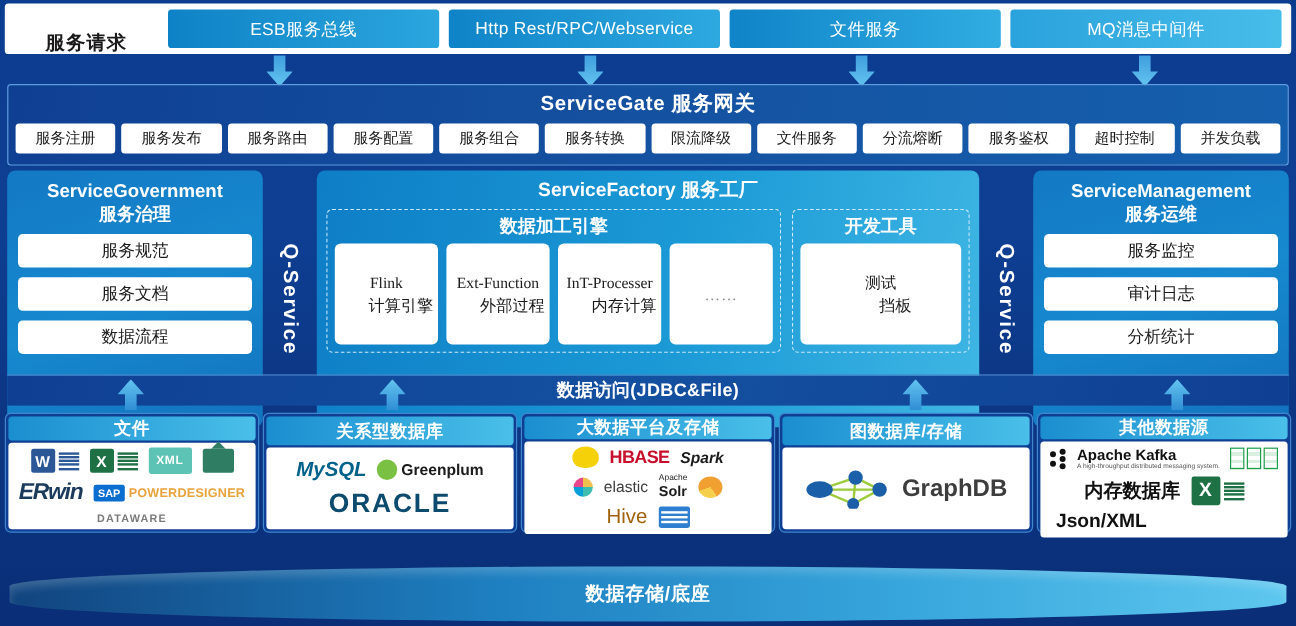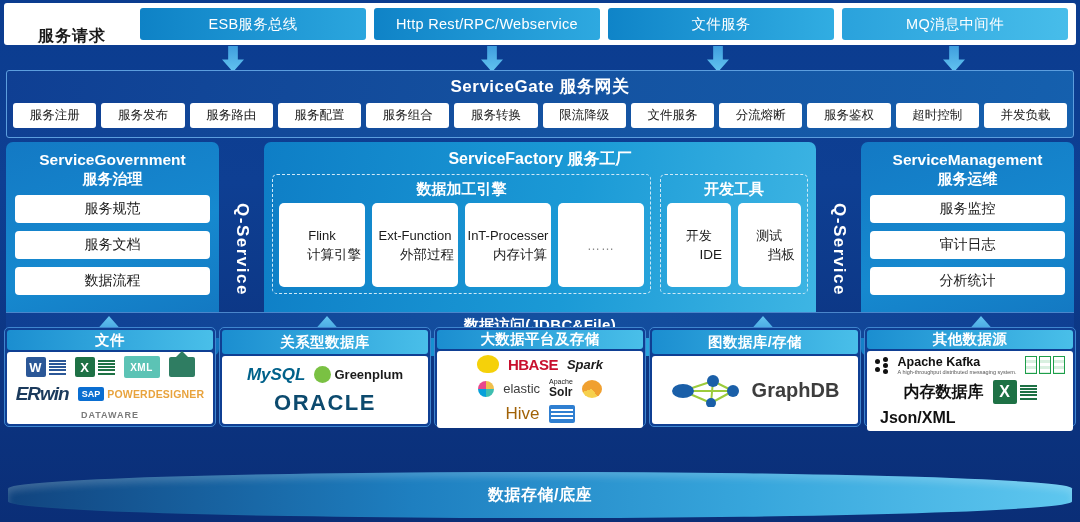--- a/index.html
+++ b/index.html
@@ -105,42 +105,42 @@
   .dash-box {
     border: 1.5px dashed #cfe9f8; border-radius: 5px; padding: 4px 6px 6px;
     display: flex; flex-direction: column;
   }
   .dash-box.engine { flex: 1 1 auto; }
   .dash-box.tools  { width: 148px; flex: 0 0 148px; }
   .dash-title {
     text-align: center; color: #ffffff; font-size: 15px; font-weight: bold;
     line-height: 20px; margin-bottom: 4px;
   }
-  .dash-cards { display: flex; gap: 7px; flex: 1 1 auto; }
+  .dash-cards { display: flex; gap: 7px; flex: 1 1 auto; font-family: Liberation Serif, serif; }
   .wcard {
     flex: 1 1 0; background: #ffffff; border-radius: 5px;
     display: flex; flex-direction: column; align-items: center; justify-content: center;
     font-size: 13px; color: #1b1b1b; line-height: 19px; text-align: center;
     padding: 0 2px; white-space: nowrap;
   }
   .wcard .l2 { font-size: 13.5px; margin-left: 24px; }
   .wcard.dots { color: #8a8a8a; letter-spacing: 1px; }
 
   
   .access {
     position: absolute; left: 6px; top: 312px; width: 1068px; height: 26px;
     background: linear-gradient(100deg, #0f3f93 0%, #1450a0 50%, #0f3f93 100%);
     border-top: 1px solid #4a86cc;
     display: flex; align-items: center; justify-content: center;
   }
   .access span { color: #ffffff; font-size: 15px; font-weight: bold; letter-spacing: .3px; }
 
   
   .sources {
-    position: absolute; left: 4px; top: 327px; width: 1072px; height: 100px;
+    position: absolute; left: 4px; top: 344px; width: 1072px; height: 100px;
     display: flex; gap: 3px;
   }
   .src {
     flex: 1 1 0; border: 1px solid #3f86cf; border-radius: 5px;
     background: #0f3f93; padding: 2px; display: flex; flex-direction: column;
   }
   .src-head {
     height: 24px; border-radius: 3px;
     background: linear-gradient(90deg, #1b8ed0 0%, #49bfe9 100%);
     display: flex; align-items: center; justify-content: center;
@@ -291,24 +291,20 @@
           <div class="wcard dots">
             <span>……</span>
           </div>
         </div>
       </div>
 
       <div class="dash-box tools">
         <div class="dash-title">开发工具</div>
         <div class="dash-cards">
           <div class="wcard">
-            <span>开发</span>
-            <span class="l2">IDE</span>
-          </div>
-          <div class="wcard">
             <span>测试</span>
             <span class="l2">挡板</span>
           </div>
         </div>
       </div>
 
     </div>
   </div>
 
   <div class="qserv">

